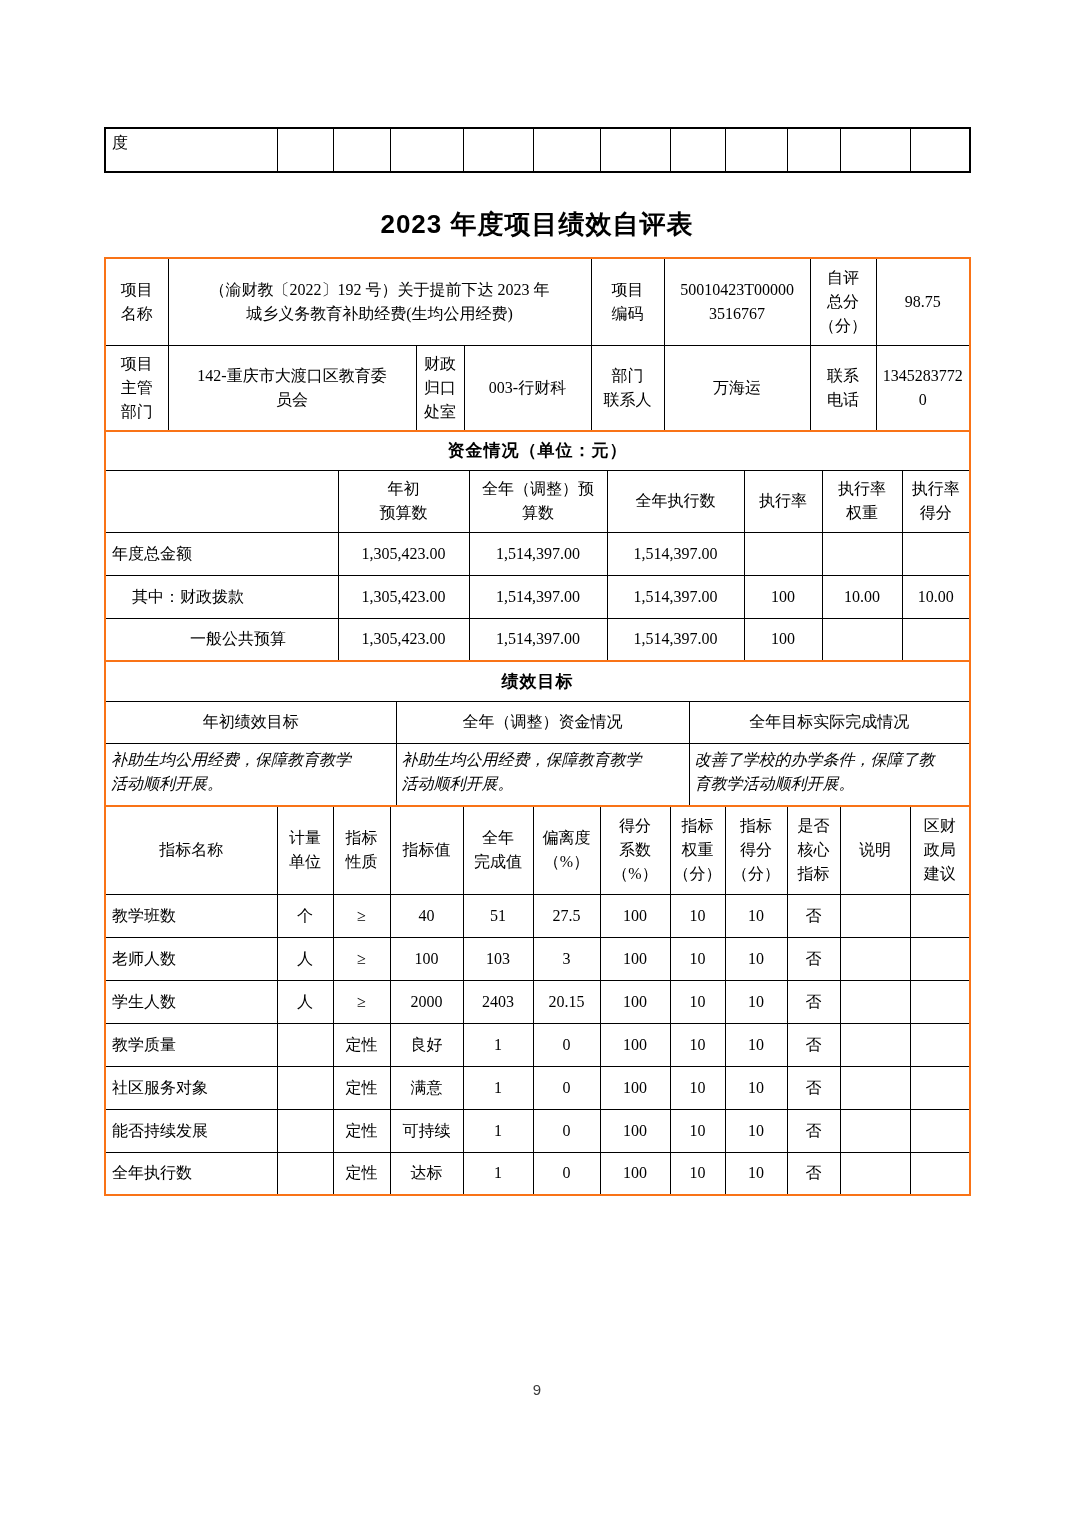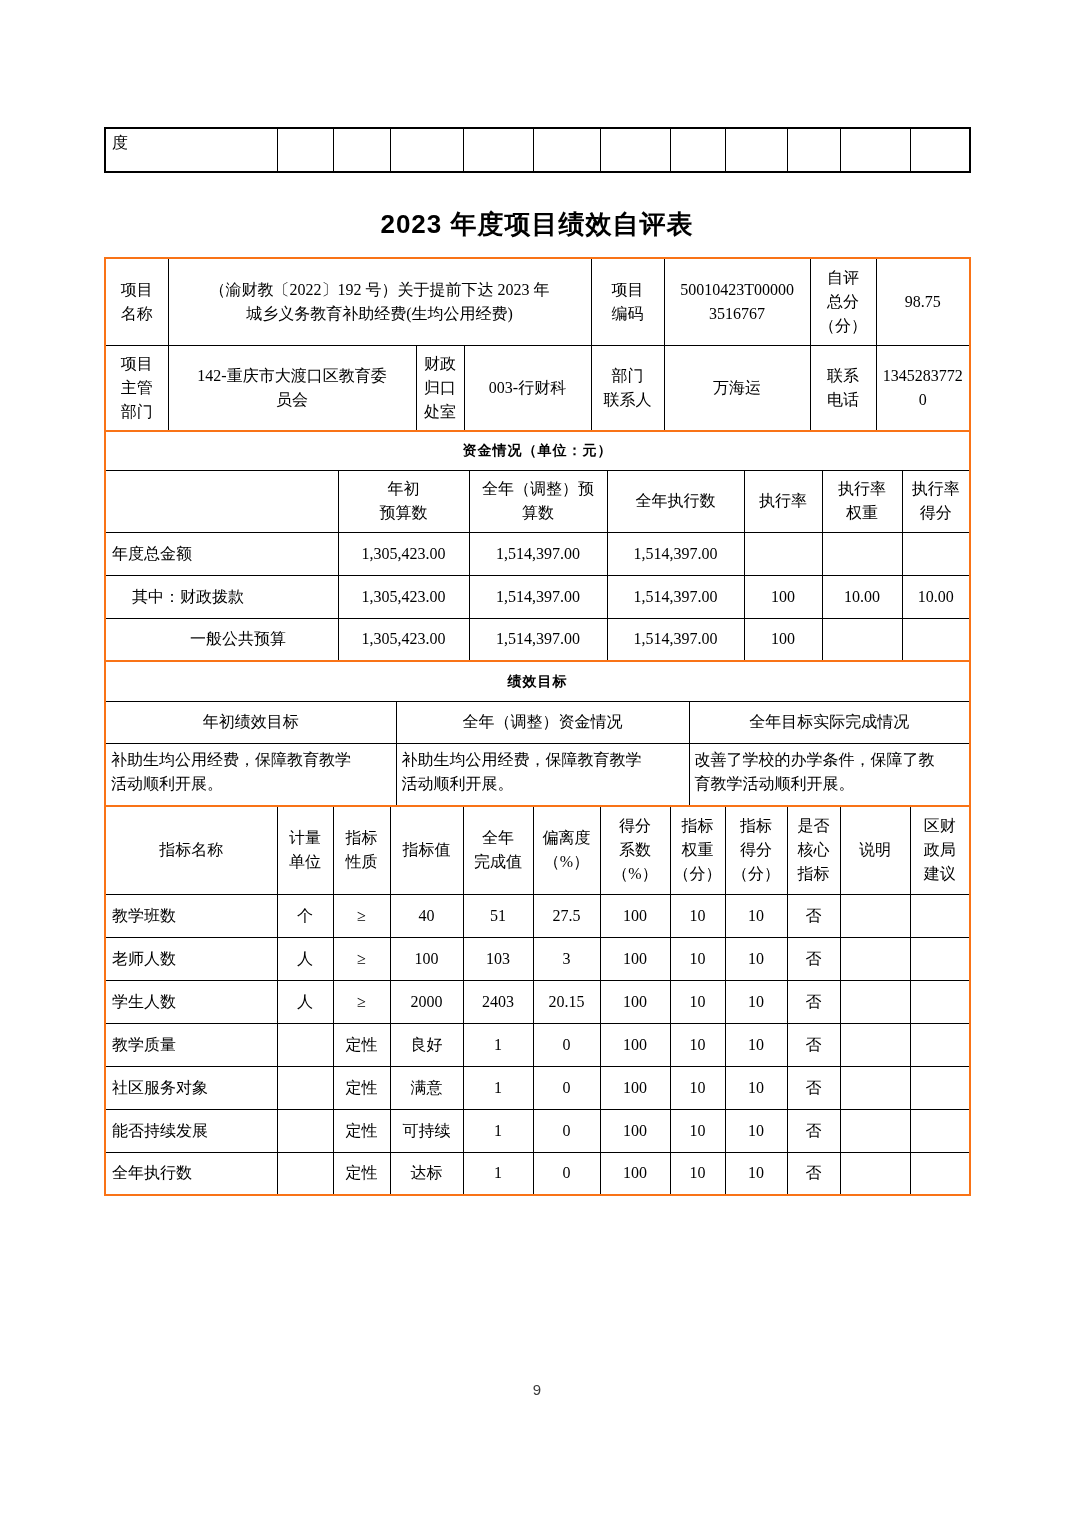--- a/index.html
+++ b/index.html
@@ -17,25 +17,25 @@
   .frag table{border:2px solid #000;}
   .frag td{vertical-align:top;text-align:left;}
   .title{
     position:absolute;top:207px;left:0;width:100%;text-align:center;
     font-family:"Liberation Sans","DejaVu Sans",sans-serif;font-weight:bold;
     font-size:26px;letter-spacing:1px;
   }
   .main{position:absolute;top:257px;left:104px;width:866px;}
   .main table{border:2px solid #f97316;}
   .main table + table{margin-top:-2px;}
-  .band{font-weight:bold;font-size:14px;letter-spacing:1px;}
+  .band{font-weight:bold;font-size:17px;letter-spacing:1px;}
   .tl{text-align:left;padding-left:6px;}
   .ind1{text-align:left;padding-left:26px;}
   .ind2{text-align:left;padding-left:84px;}
-  .goaltext{text-align:left;vertical-align:top;padding:4px 5px;}
+  .goaltext{text-align:left;vertical-align:top;padding:4px 5px;font-style:italic;}
   .pagenum{
     position:absolute;top:1381px;left:0;width:100%;text-align:center;
     font-family:"Liberation Sans","DejaVu Sans",sans-serif;font-size:15px;color:#3c3c3c;
   }
 </style>
 </head>
 <body>
 
 <div class="page">
 

